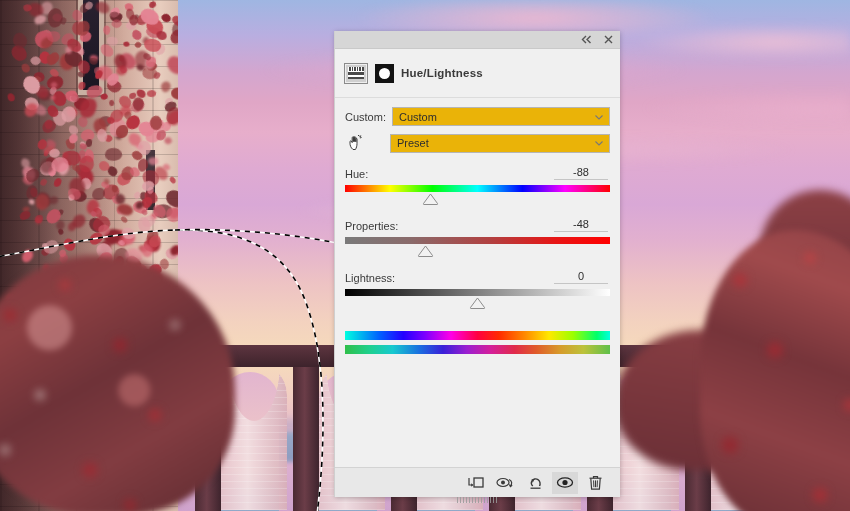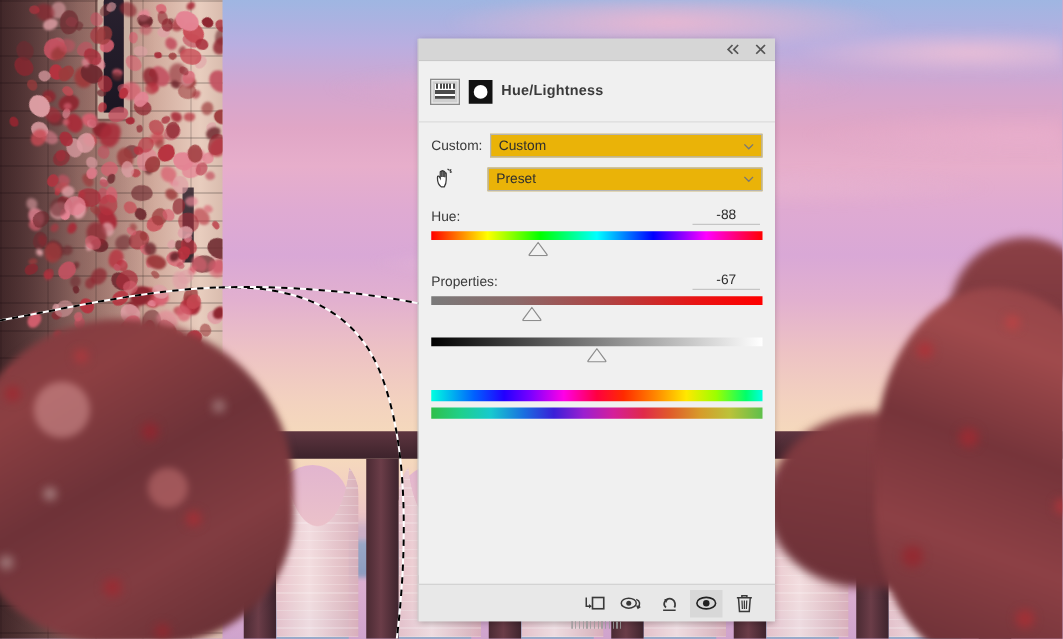--- a/index.html
+++ b/index.html
@@ -920,33 +920,37 @@
             <svg width="17" height="12" viewBox="0 0 17 12">
               <path d="M8.5 1 L15.5 10.5 C16 11.2 15.5 11.5 15 11.5 L2 11.5 C1.5 11.5 1 11.2 1.5 10.5 Z" fill="#f2f2f2" stroke="#8d8d8d" stroke-width="1" stroke-linejoin="round"></path>
             </svg>
           </div>
         </div>
       </div>
 
       <div class="slider-block">
         <div class="slider-head">
           <span class="slider-label">Properties:</span>
-          <span class="slider-value">-67</span>
+          <span class="slider-value">-48</span>
         </div>
         <div class="track-wrap">
           <div class="track sat"></div>
           <div class="thumb" id="thumb-sat" style="left: 30.5%;">
             <svg width="17" height="12" viewBox="0 0 17 12">
               <path d="M8.5 1 L15.5 10.5 C16 11.2 15.5 11.5 15 11.5 L2 11.5 C1.5 11.5 1 11.2 1.5 10.5 Z" fill="#f2f2f2" stroke="#8d8d8d" stroke-width="1" stroke-linejoin="round"></path>
             </svg>
           </div>
         </div>
       </div>
 
       <div class="slider-block">
+        <div class="slider-head">
+          <span class="slider-label">Lightness:</span>
+          <span class="slider-value">0</span>
+        </div>
         <div class="track-wrap">
           <div class="track light"></div>
           <div class="thumb" id="thumb-light" style="left: 50%;">
             <svg width="17" height="12" viewBox="0 0 17 12">
               <path d="M8.5 1 L15.5 10.5 C16 11.2 15.5 11.5 15 11.5 L2 11.5 C1.5 11.5 1 11.2 1.5 10.5 Z" fill="#f2f2f2" stroke="#8d8d8d" stroke-width="1" stroke-linejoin="round"></path>
             </svg>
           </div>
         </div>
       </div>
 

